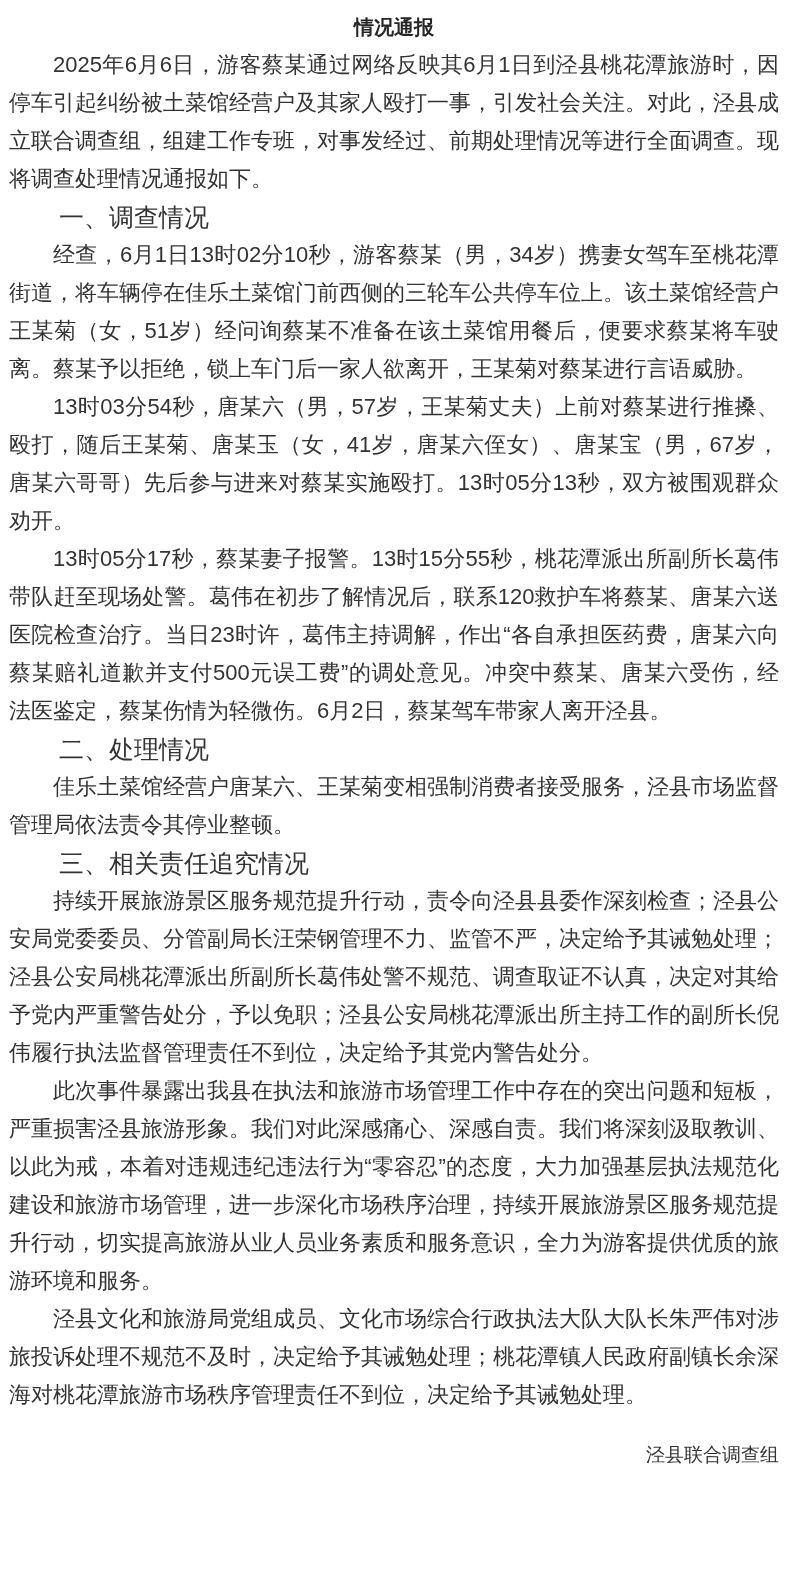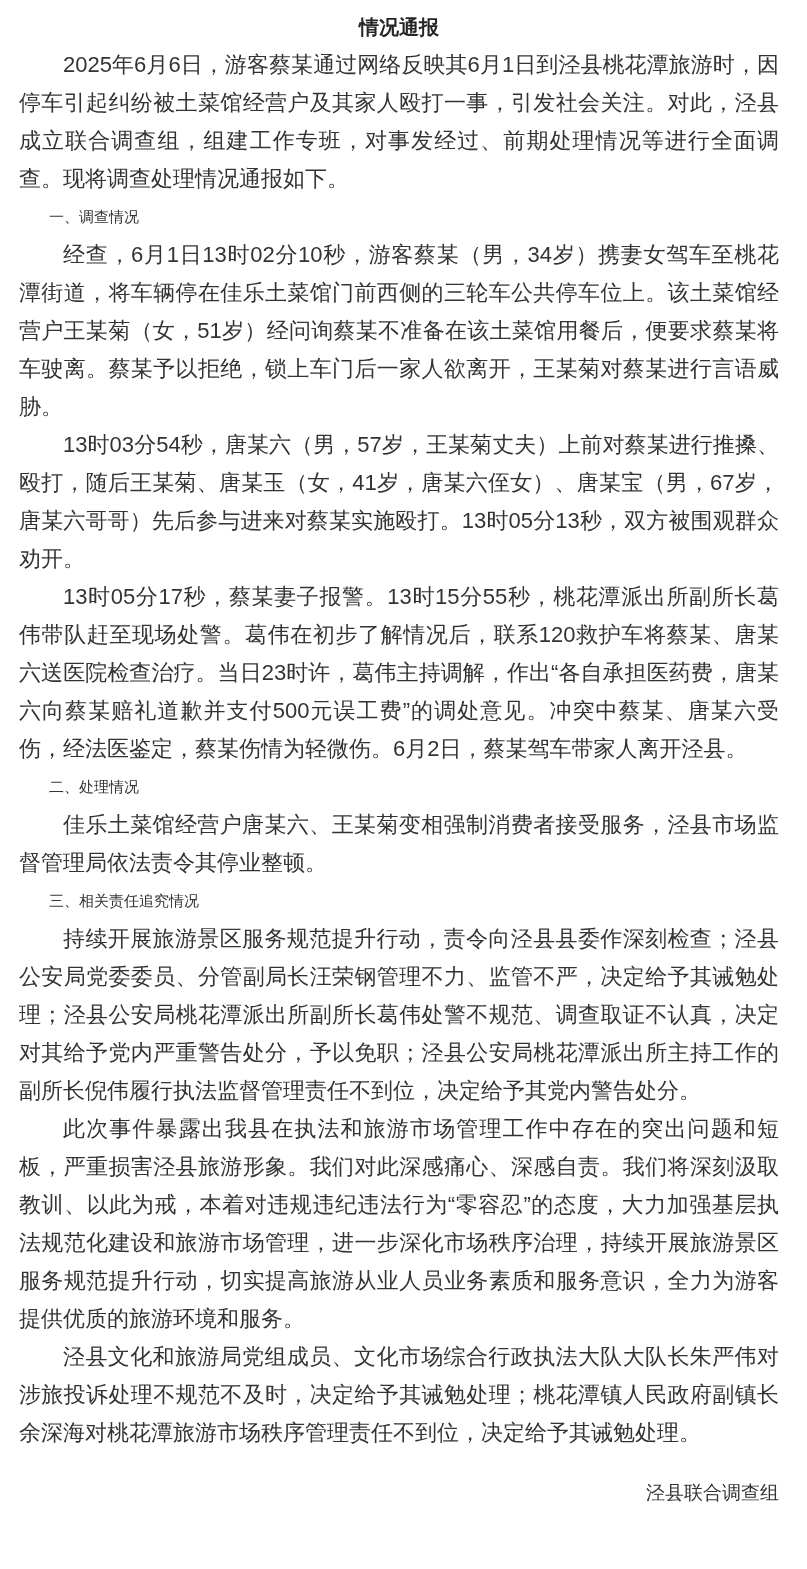--- a/index.html
+++ b/index.html
@@ -8,21 +8,21 @@
     height: 1569px;
     background: #ffffff;
     color: #333333;
     font-family: "Liberation Sans", "DejaVu Sans", sans-serif;
     overflow: hidden;
   }
   .page {
     box-sizing: border-box;
     width: 807px;
     height: 1569px;
-    padding: 8px 28px 0 19px;
+    padding: 8px 28px 0 9px;
     background: #ffffff;
   }
   .doc-title {
     margin: 0;
     font-size: 20px;
     line-height: 38px;
     font-weight: 700;
     text-align: center;
     color: #262626;
   }
@@ -31,21 +31,21 @@
     font-size: 22px;
     line-height: 38px;
     text-align: justify;
     text-justify: inter-character;
     text-indent: 2em;
     color: #333333;
     word-break: break-all;
   }
   .section-heading {
     margin: 0;
-    font-size: 15px;
+    font-size: 25px;
     line-height: 38px;
     text-indent: 2em;
     color: #333333;
   }
   .sig-block {
     margin-top: 22px;
     text-align: right;
   }
   .sig-line {
     margin: 0;

